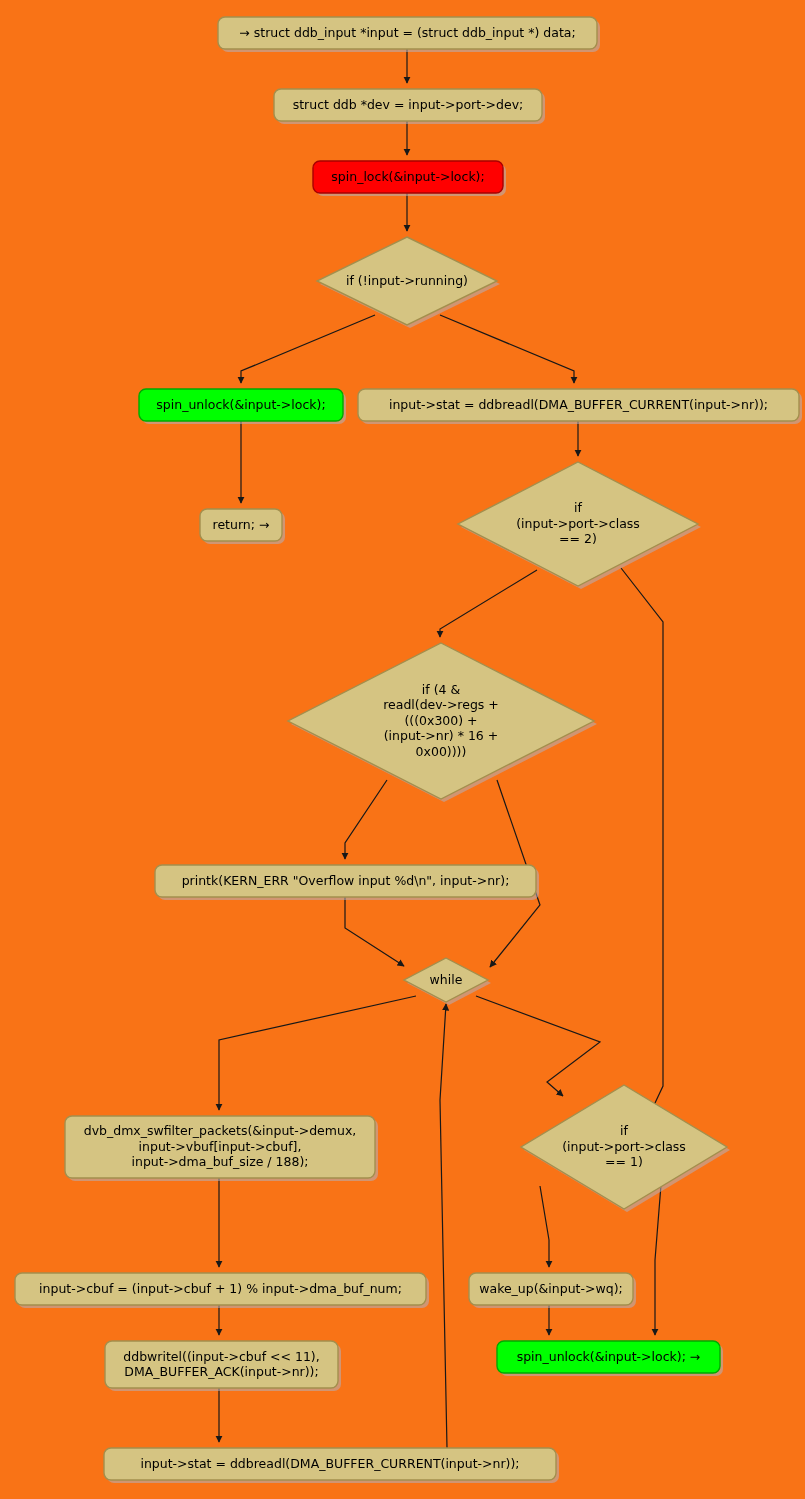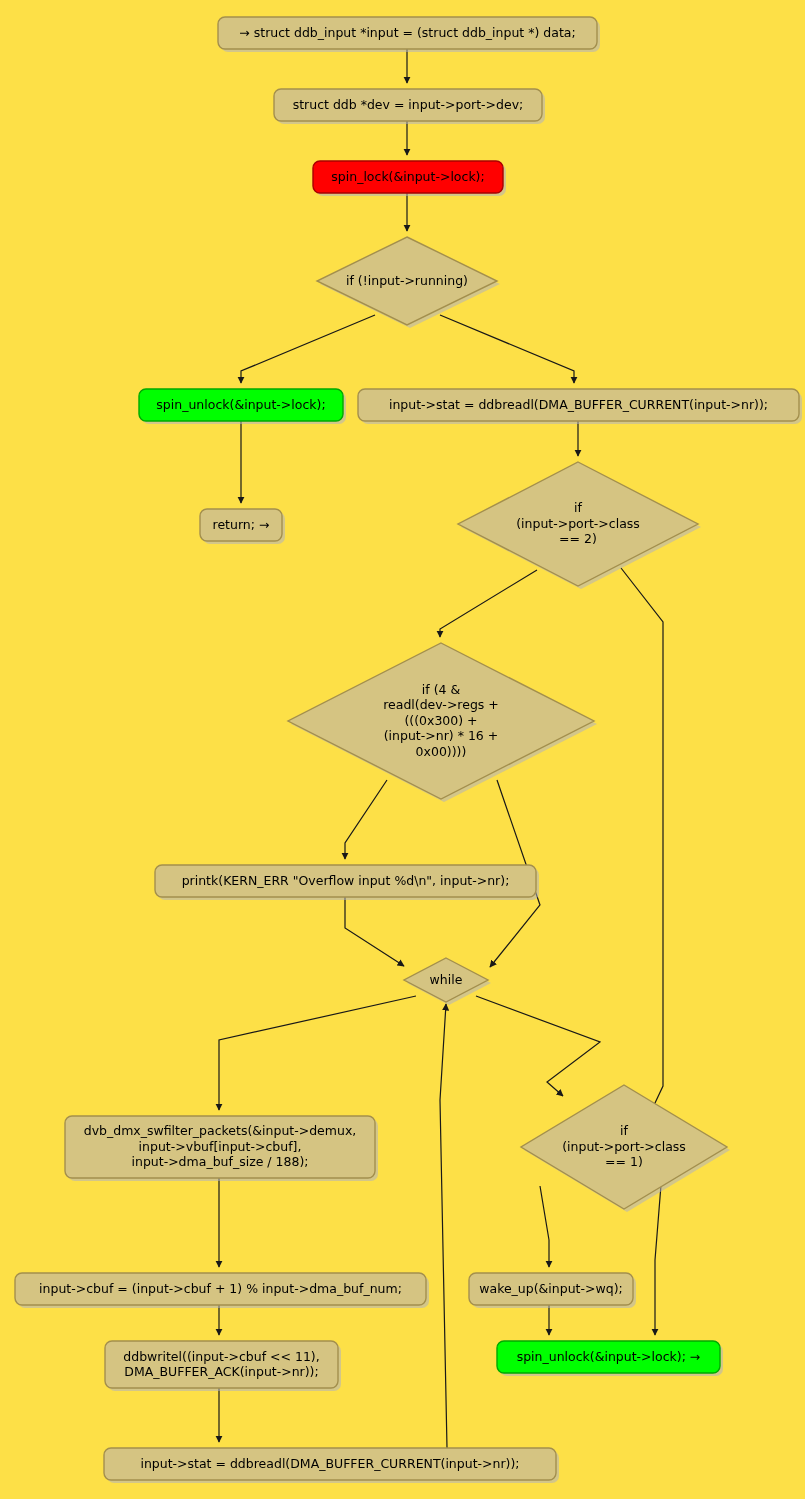--- a/index.html
+++ b/index.html
@@ -1,17 +1,17 @@
 <!DOCTYPE html>
 <html><head>
 <meta charset="utf-8">
 <style>
   html,body{margin:0;padding:0;background:#ffffff;}
   body{font-family:"DejaVu Sans","Liberation Sans",sans-serif;}
-  #stage{position:relative;width:805px;height:1499px;background:#fde047;overflow:hidden;}
+  #stage{position:relative;width:805px;height:1499px;background:#f97316;overflow:hidden;}
   svg{display:block;}
   .nodetext{font-family:"DejaVu Sans","Liberation Sans",sans-serif;font-size:12.5px;fill:#000000;}
   .edge{fill:none;stroke:#181818;stroke-width:1.2;}
   .shadow{fill:#b0b0c0;opacity:.55;}
 </style>
 </head>
 <body>
 
 <div id="stage">
   <svg id="flow" width="805" height="1499" viewBox="0 0 805 1499" xmlns="http://www.w3.org/2000/svg">

